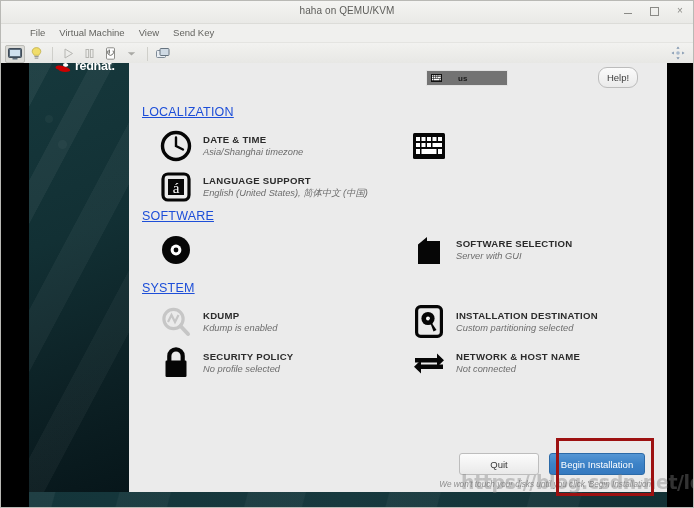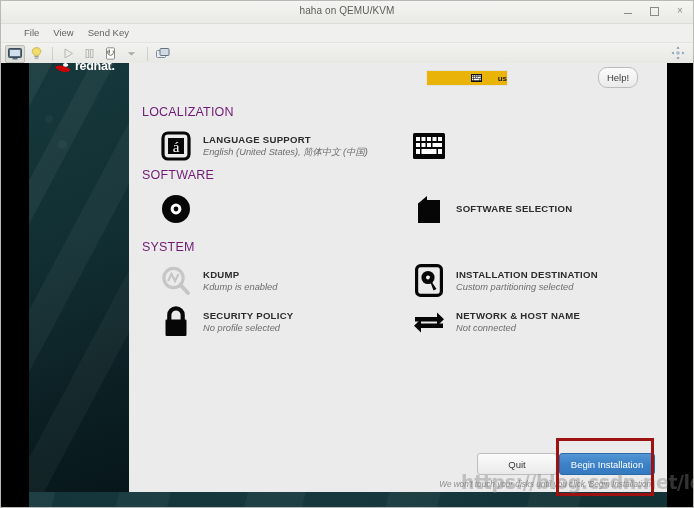--- a/index.html
+++ b/index.html
@@ -71,21 +71,21 @@
     width: 7px; height: 7px;
     border: 1px solid #8a8a86;
   }
 
   
   .menubar {
     height: 18px;
     background: #f0f0ee;
     display: flex;
     align-items: flex-start;
-    padding-left: 16px;
+    padding-left: 22px;
     border-bottom: 1px solid #e4e4e1;
   }
   .menu-item {
     font-size: 9.5px;
     color: #63635f;
     padding: 0 7px;
     line-height: 18px;
     cursor: default;
   }
 
@@ -220,28 +220,27 @@
   .hub-topbar {
     position: relative;
     height: 42px;
   }
   .kbd-indicator {
     position: absolute;
     left: 297px;
     top: 7px;
     width: 82px;
     height: 16px;
-    background: #eab308;
+    background: #737373;
     border: 1px solid #e2e2e2;
     display: flex;
     align-items: center;
     padding-left: 4px;
     gap: 16px;
     box-sizing: border-box;
-    justify-content: flex-end;
   }
   .kbd-indicator .label {
     font-size: 8px;
     font-weight: bold;
     color: #1a1a1a;
   }
   .help-btn {
     position: absolute;
     left: 469px;
     top: 4px;
@@ -255,23 +254,24 @@
     display: flex;
     align-items: center;
     justify-content: center;
   }
 
   .section {
     margin: 0 0 0 13px;
   }
   .section-title {
     font-size: 12.5px;
-    color: #701a75;
+    color: #1d4ed8;
     letter-spacing: .2px;
     margin-bottom: 6px;
+    text-decoration: underline;
   }
   .spoke-grid {
     display: flex;
   }
   .spoke-col {
     width: 253px;
   }
   .spoke {
     display: flex;
     align-items: center;
@@ -306,24 +306,24 @@
 
   
   .hub-footer {
     position: absolute;
     left: 0; right: 0;
     bottom: 17px;
     height: 47px;
   }
   .footer-buttons {
     position: absolute;
-    right: 12px;
+    right: 22px;
     top: 8px;
     display: flex;
-    gap: 2px;
+    gap: 10px;
   }
   .btn {
     height: 22px;
     border-radius: 3px;
     font-size: 9.5px;
     display: flex;
     align-items: center;
     justify-content: center;
     box-sizing: border-box;
   }
@@ -387,20 +387,21 @@
     <div class="titlebar-title">haha on QEMU/KVM</div>
     <div class="win-controls">
       <div class="win-btn min"></div>
       <div class="win-btn max"></div>
       <div class="win-btn">×</div>
     </div>
   </div>
 
   <div class="menubar">
     <div class="menu-item">File</div>
+    <div class="menu-item">Virtual Machine</div>
     <div class="menu-item">View</div>
     <div class="menu-item">Send Key</div>
   </div>
 
   <div class="toolbar">
     <div class="tb-btn active">
       <span>
         <svg width="14" height="12" viewBox="0 0 14 12">
           <rect x="0.5" y="0.5" width="13" height="9" rx="1" fill="#5b6b7a" stroke="#3f4b57"></rect>
           <rect x="2" y="2" width="10" height="6" fill="#cfe0ee"></rect>
@@ -514,20 +515,32 @@
             <span class="label">us</span>
           </div>
           <div class="help-btn">Help!</div>
         </div>
 
         <div class="section">
           <div class="section-title">LOCALIZATION</div>
           <div class="spoke-grid">
             <div class="spoke-col">
 
+              <div class="spoke">
+                <span class="spoke-icon">
+                  <svg width="32" height="32" viewBox="0 0 32 32">
+                    <circle cx="16" cy="16" r="13.5" fill="none" stroke="currentColor" stroke-width="3.4"></circle>
+                    <path d="M16 7.5 L16 16 L23 19.5" fill="none" stroke="currentColor" stroke-width="2.4" stroke-linecap="round"></path>
+                  </svg>
+                </span>
+                <span class="spoke-text">
+                  <div class="title">DATE &amp; TIME</div>
+                  <div class="sub">Asia/Shanghai timezone</div>
+                </span>
+              </div>
 
               <div class="spoke">
                 <span class="spoke-icon">
                   <svg width="32" height="32" viewBox="0 0 32 32">
                     <rect x="3" y="3" width="26" height="26" rx="5" fill="none" stroke="currentColor" stroke-width="3.2"></rect>
                     <rect x="8" y="8" width="16" height="16" fill="currentColor"></rect>
                     <text x="16" y="21.5" font-family="Liberation Serif, serif" font-size="15" fill="#ffffff" text-anchor="middle">á</text>
                   </svg>
                 </span>
                 <span class="spoke-text">
@@ -582,20 +595,21 @@
             <div class="spoke-col">
 
               <div class="spoke">
                 <span class="spoke-icon">
                   <svg width="28" height="30" viewBox="0 0 28 30">
                     <path d="M3 9.5 L3 29 L25 29 L25 6 L12 6 L12 2 L3 9.5 Z" fill="currentColor"></path>
                   </svg>
                 </span>
                 <span class="spoke-text">
                   <div class="title">SOFTWARE SELECTION</div>
+                  <div class="sub">Server with GUI</div>
                 </span>
               </div>
 
             </div>
           </div>
         </div>
 
         <div class="section" style="margin-top:11px;">
           <div class="section-title">SYSTEM</div>
           <div class="spoke-grid">

